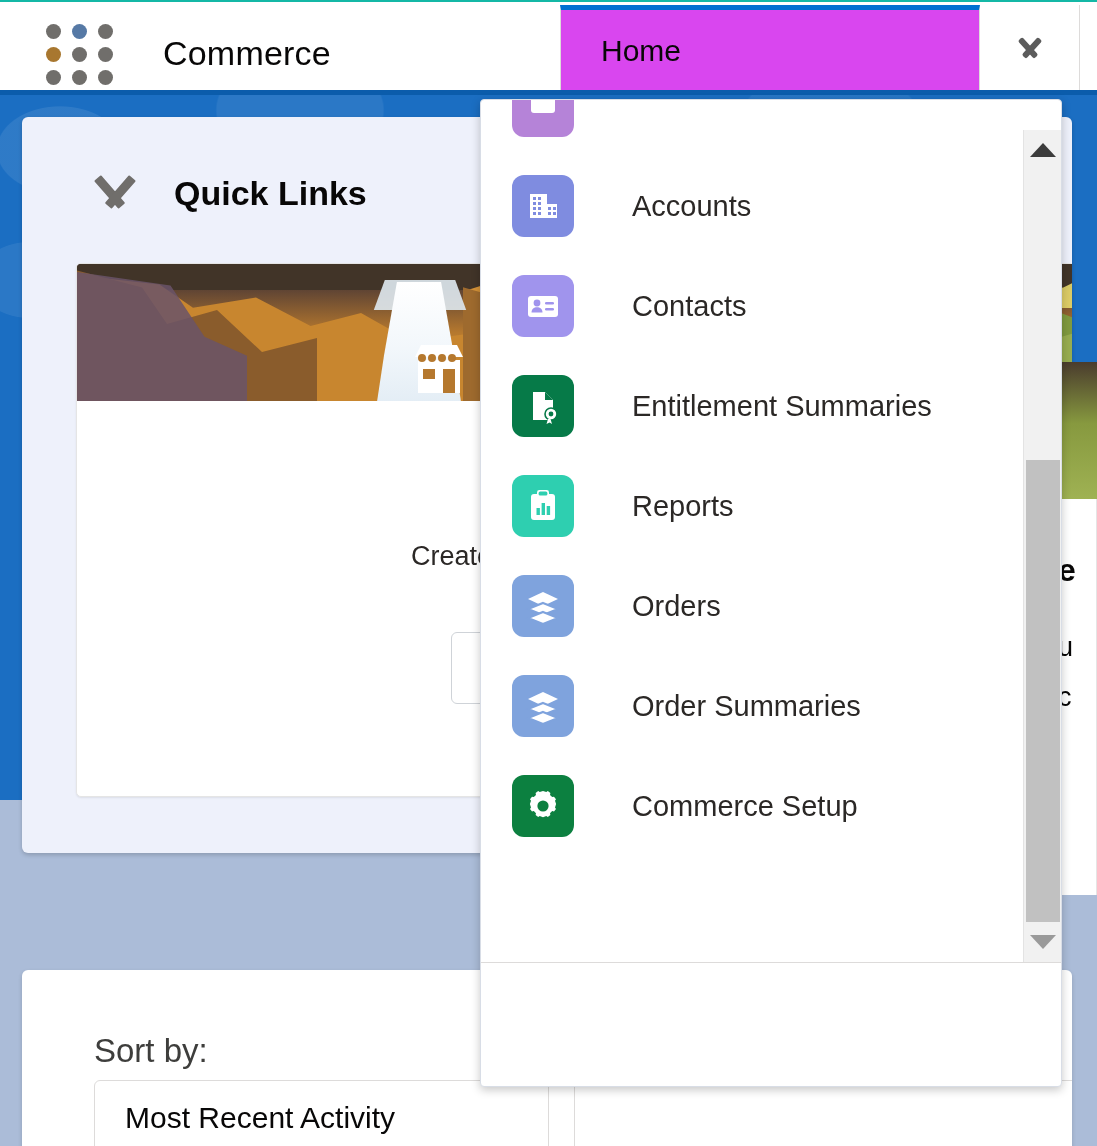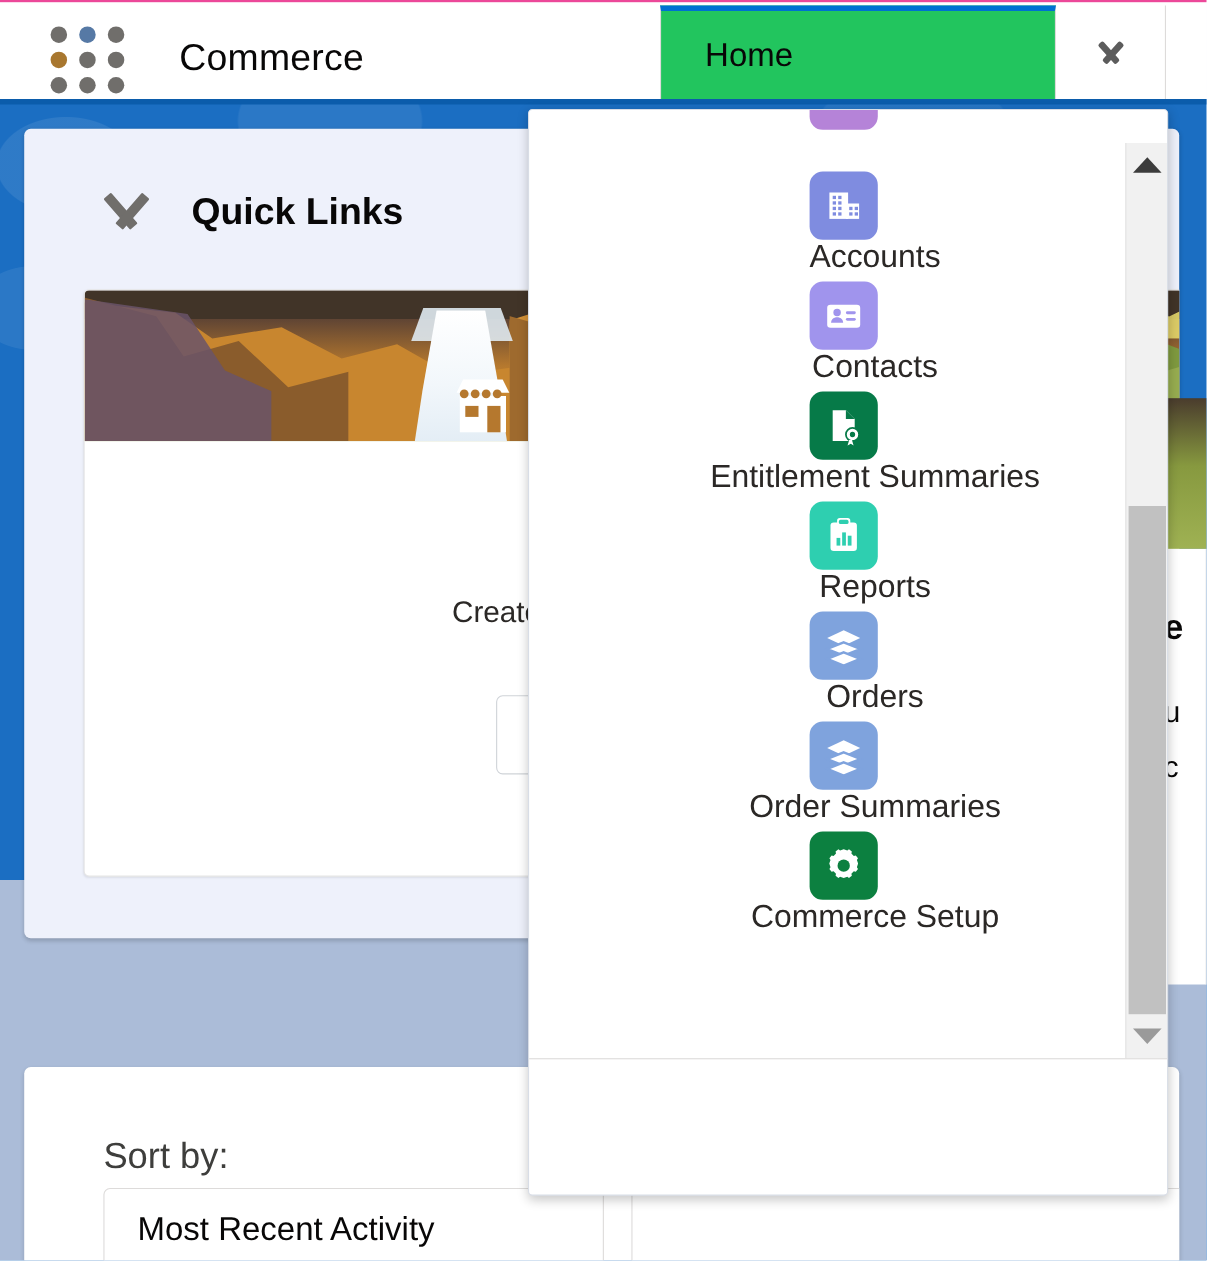--- a/index.html
+++ b/index.html
@@ -7,21 +7,21 @@
     width: 1097px; height: 1146px;
     font-family: "Liberation Sans", sans-serif;
     overflow: hidden;
     background: #fff;
   }
   #app { position: relative; width: 1097px; height: 1146px; overflow: hidden; }
 
   
   .global-header {
     position: absolute; top: 0; left: 0; width: 1097px; height: 90px;
-    background: #ffffff; border-top: 2px solid #ec4899;
+    background: #ffffff; border-top: 2px solid #14b8a6;
     display: flex; align-items: flex-start; padding-left: 40px;
   }
   .app-launcher {
     position: absolute; left: 46px; top: 22px;
     width: 70px; height: 56px;
     display: grid; grid-template-columns: repeat(3, 1fr); grid-template-rows: repeat(3, 1fr);
     gap: 8px 8px; cursor: pointer;
   }
   .app-launcher span { width: 15px; height: 15px; border-radius: 50%; background: #706e6b; display: block; }
   .app-launcher span.dot-blue { background: #5679a5; }
@@ -29,24 +29,24 @@
 
   .app-name {
     position: absolute; left: 163px; top: 28px;
     font-size: 34px; color: #080707; font-weight: 400; line-height: 46px;
     letter-spacing: 0.2px; white-space: nowrap;
   }
 
   
   .tab-strip { position: absolute; left: 560px; top: 3px; display: flex; align-items: stretch; height: 87px; }
   .tab-item {
-    position: relative; width: 360px; height: 87px;
-    background: #22c55e; border-top: 5px solid #0070d2;
+    position: relative; width: 420px; height: 87px;
+    background: #d946ef; border-top: 5px solid #0070d2;
     border-left: 1px solid #dddbda; border-right: 1px solid #dddbda;
-    display: flex; align-items: center; cursor: pointer; margin-left: 40px;
+    display: flex; align-items: center; cursor: pointer;
   }
   .tab-label { font-size: 30px; color: #080707; padding-left: 40px; white-space: nowrap; }
   .tab-dropdown {
     width: 100px; height: 87px; background: #fff;
     border-right: 1px solid #dddbda;
     display: flex; align-items: center; justify-content: center; cursor: pointer;
   }
   .chev-sm { width: 34px; height: 20px; position: relative; }
   .chev-sm::before, .chev-sm::after {
     content: ""; position: absolute; top: 0px; width: 6px; height: 24px;
@@ -201,21 +201,21 @@
     background: #ffffff; border: 1px solid #d8dde6; border-radius: 4px;
     box-shadow: 0 3px 10px rgba(0,0,0,0.22);
     overflow: hidden; z-index: 50;
   }
   .dd-scrollport {
     position: absolute; left: 0; top: 0; width: 582px; height: 862px;
     overflow: hidden;
   }
   .dd-list { position: absolute; left: 0; top: -44px; width: 540px; }
   .dd-item {
-    display: flex; align-items: center; height: 100px; padding-left: 31px; cursor: pointer; flex-direction: column;
+    display: flex; align-items: center; height: 100px; padding-left: 31px; cursor: pointer;
   }
   .dd-icon {
     width: 62px; height: 62px; border-radius: 12px; flex: 0 0 62px;
     display: flex; align-items: center; justify-content: center;
   }
   .dd-icon svg { display: block; }
   .dd-label {
     margin-left: 58px; font-size: 29px; color: #2b2826; white-space: nowrap;
   }
 

